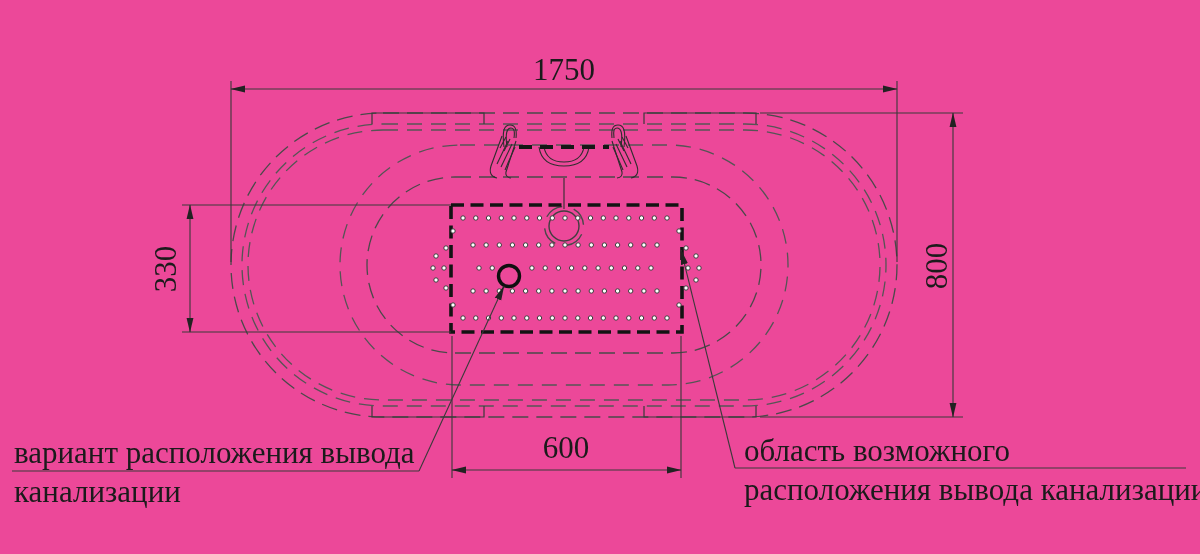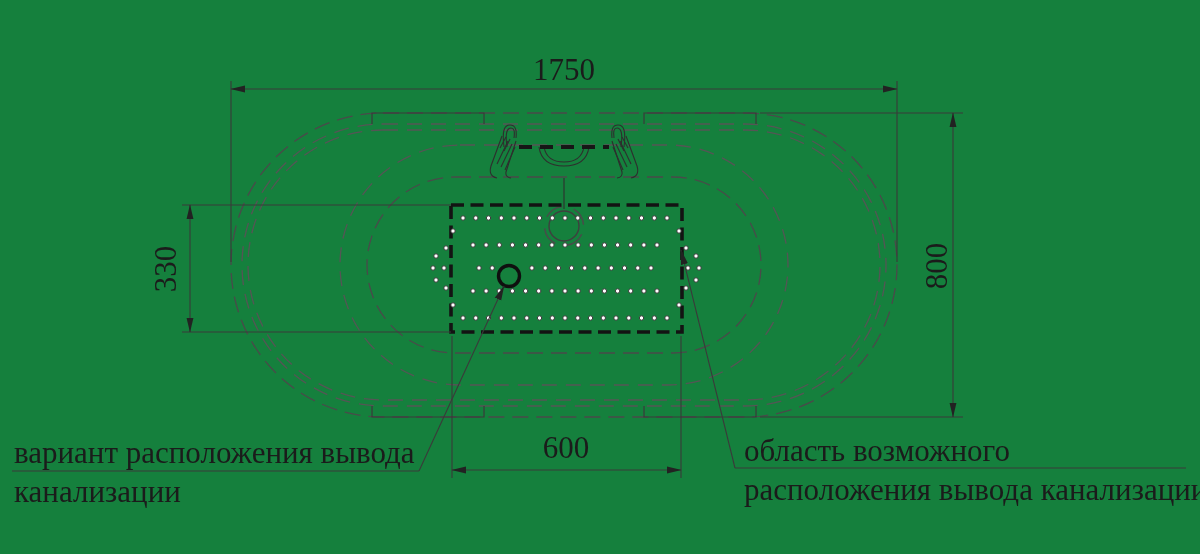--- a/index.html
+++ b/index.html
@@ -1,17 +1,17 @@
 <!DOCTYPE html>
 <html><head>
 <meta charset="utf-8">
 <style>
   html, body { margin: 0; padding: 0; background: #ffffff; }
   #stage {
-    width: 1200px; height: 554px; background: #15803d;
+    width: 1200px; height: 554px; background: #ec4899;
     position: relative; overflow: hidden; text-align: right;
   }
   svg { display: block; }
   .thin-dash   { fill: none; stroke: #4a4a4a; stroke-width: 1.3; stroke-dasharray: 16 8; }
   .thin-dash2  { fill: none; stroke: #555555; stroke-width: 1.3; stroke-dasharray: 15 9; }
   .solid-thin  { fill: none; stroke: #3a3a3a; stroke-width: 1.2; }
   .dim-line    { fill: none; stroke: #3a3a3a; stroke-width: 1.1; }
   .bold-dash   { fill: none; stroke: #131313; stroke-width: 3.6; stroke-dasharray: 13 6.5; }
   .bold-dash-rim { fill: none; stroke: #161616; stroke-width: 4; stroke-dasharray: 13 8; }
   .drain       { fill: none; stroke: #0f0f0f; stroke-width: 3.4; }

